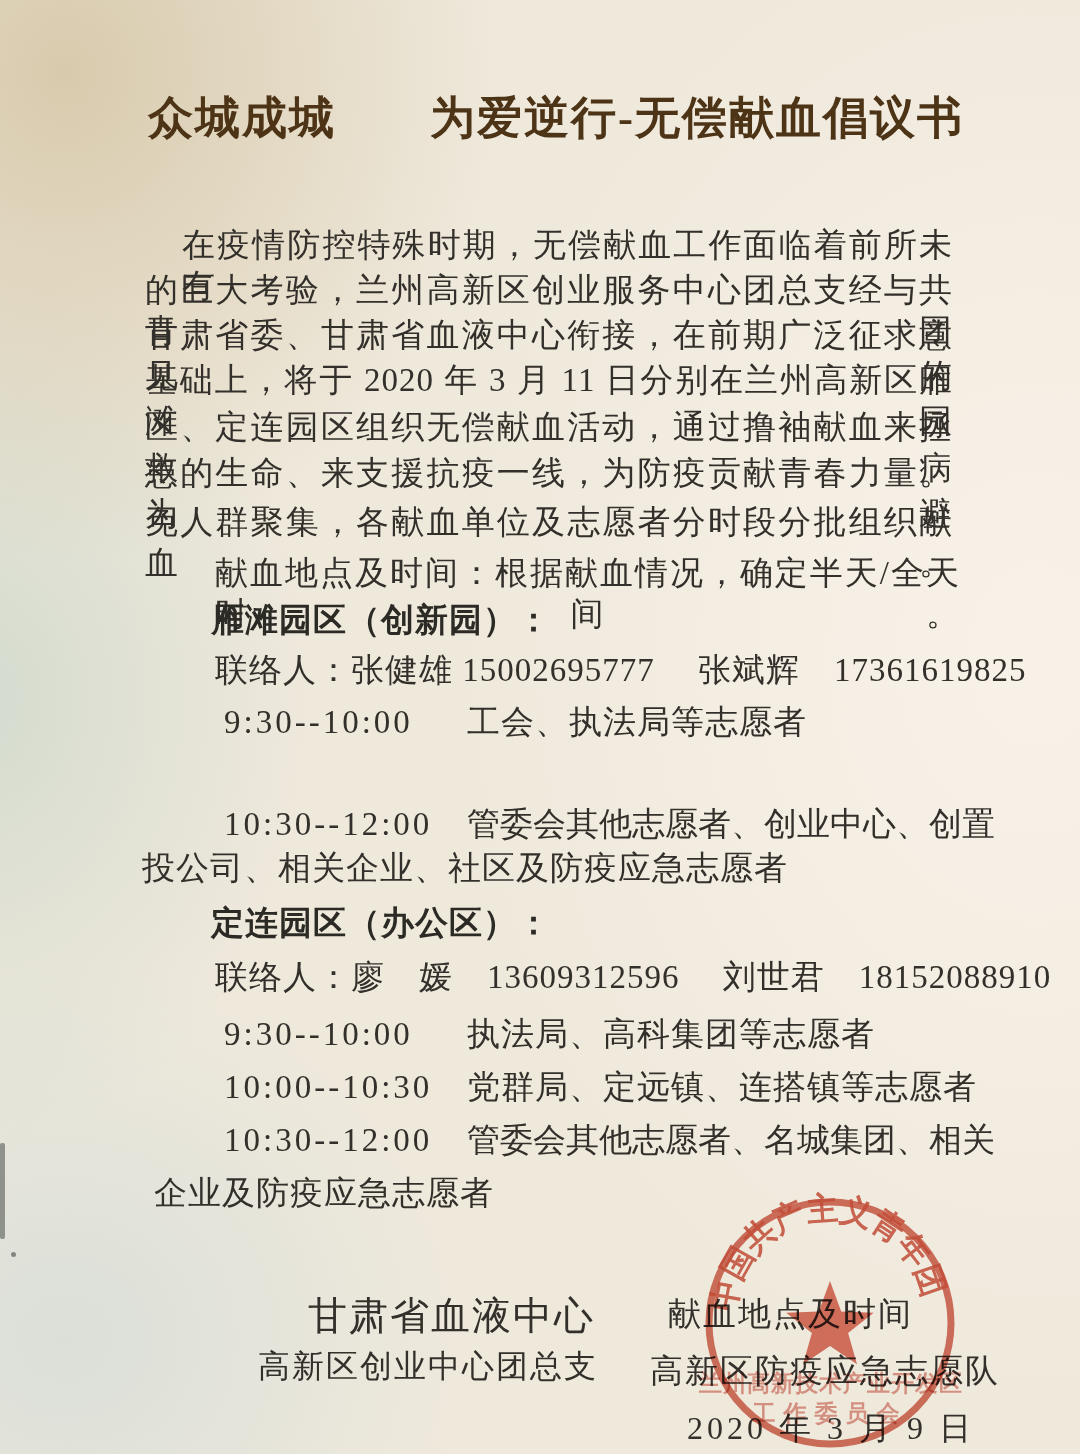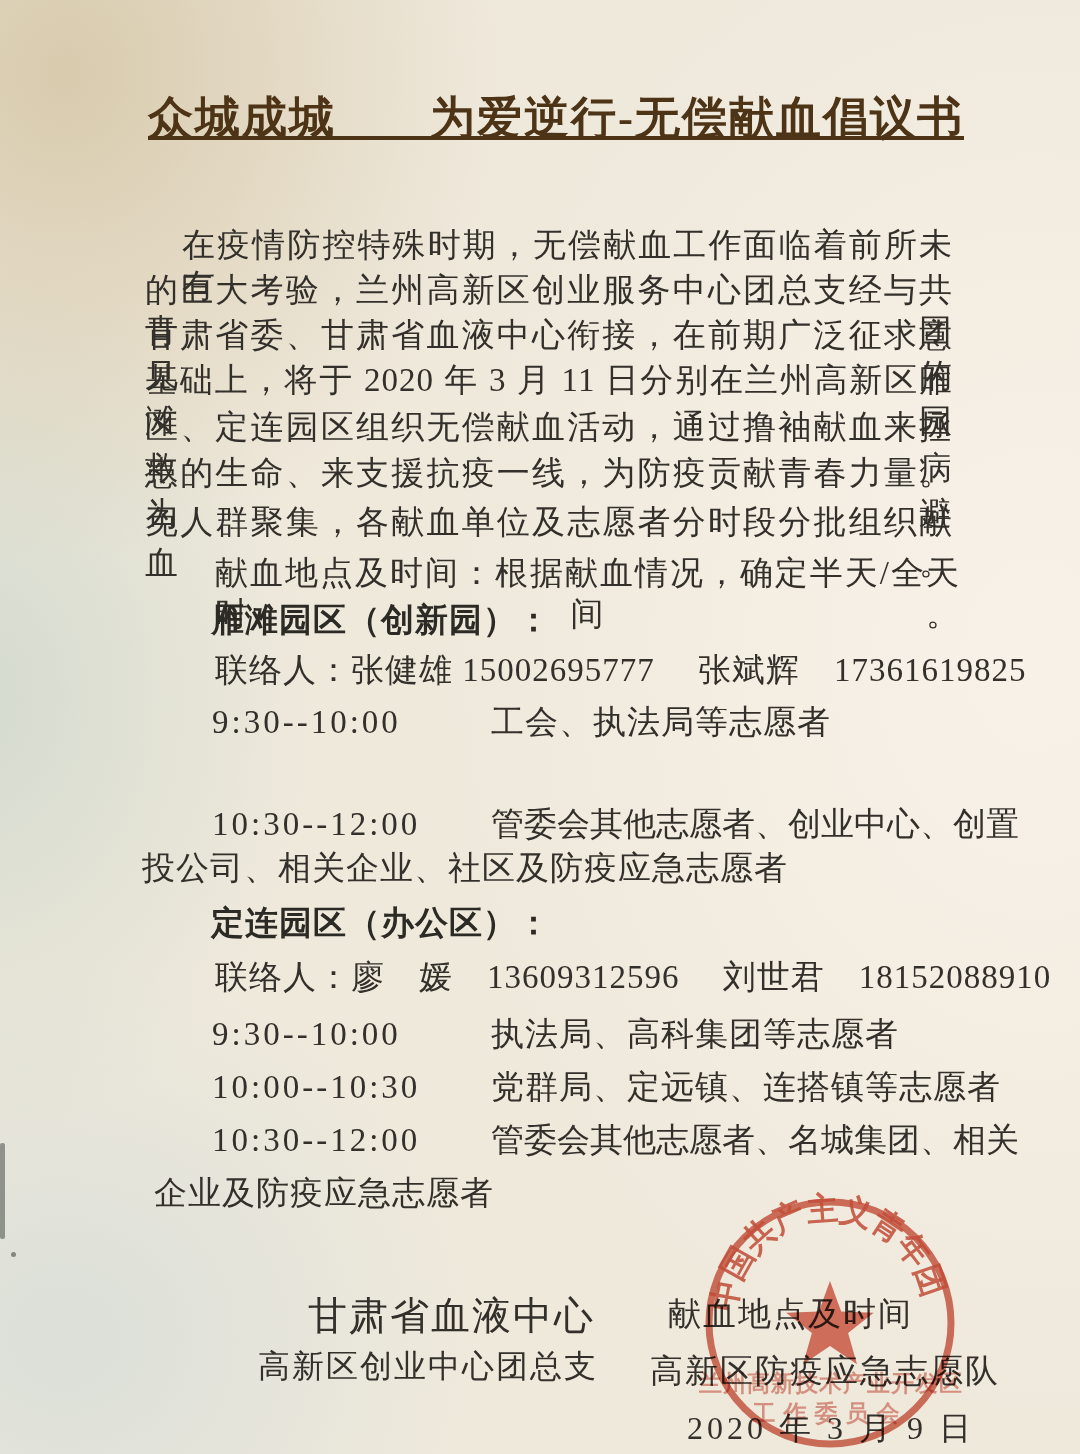--- a/index.html
+++ b/index.html
@@ -16,25 +16,25 @@
       radial-gradient(ellipse 560px 520px at 6% 92%, rgba(176,203,209,0.32), rgba(176,203,209,0) 72%),
       radial-gradient(ellipse 760px 980px at 96% 45%, rgba(250,243,235,0.85), rgba(250,243,235,0) 78%),
       #efe9dc;
   }
   .line{position:absolute;font-size:33px;letter-spacing:1px;white-space:pre;line-height:1.25;}
   .just{white-space:normal;text-align:justify;text-align-last:justify;}
   .bold{font-weight:bold;color:#2c2a25;}
   .title{
     position:absolute;left:96px;top:88px;width:920px;
     text-align:center;font-size:45px;font-weight:bold;
-    letter-spacing:2px;color:#4d3417;white-space:pre;text-decoration:underline;
+    letter-spacing:2px;color:#4d3417;white-space:pre;
   }
   .slot{position:absolute;left:212px;white-space:pre;font-size:33px;}
-  .slot-time{display:inline-block;width:243px;letter-spacing:3px;}
-  .slot-org{letter-spacing:1px;margin-left:36px;}
+  .slot-time{display:inline-block;width:243px;letter-spacing:3px;margin-left:12px;}
+  .slot-org{letter-spacing:1px;}
   .slot-org.spread{display:inline-block;width:505px;text-align:justify;text-align-last:justify;letter-spacing:0;}
   .sig{position:absolute;font-size:32px;letter-spacing:2px;white-space:pre;}
   .stamp{position:absolute;left:699px;top:1192px;width:262px;height:262px;mix-blend-mode:multiply;opacity:.92;}
   .stamp-inner{position:absolute;left:699px;width:262px;text-align:center;
     color:rgba(198,62,41,0.5);mix-blend-mode:multiply;font-weight:bold;white-space:pre;}
   .edge-sliver{position:absolute;left:0;top:1143px;width:5px;height:96px;background:#49504a;opacity:.55;border-radius:2px;}
   .edge-dot{position:absolute;left:11px;top:1252px;width:5px;height:5px;background:#6a6f68;border-radius:50%;opacity:.8;}
 </style>
 </head>
 <body>

